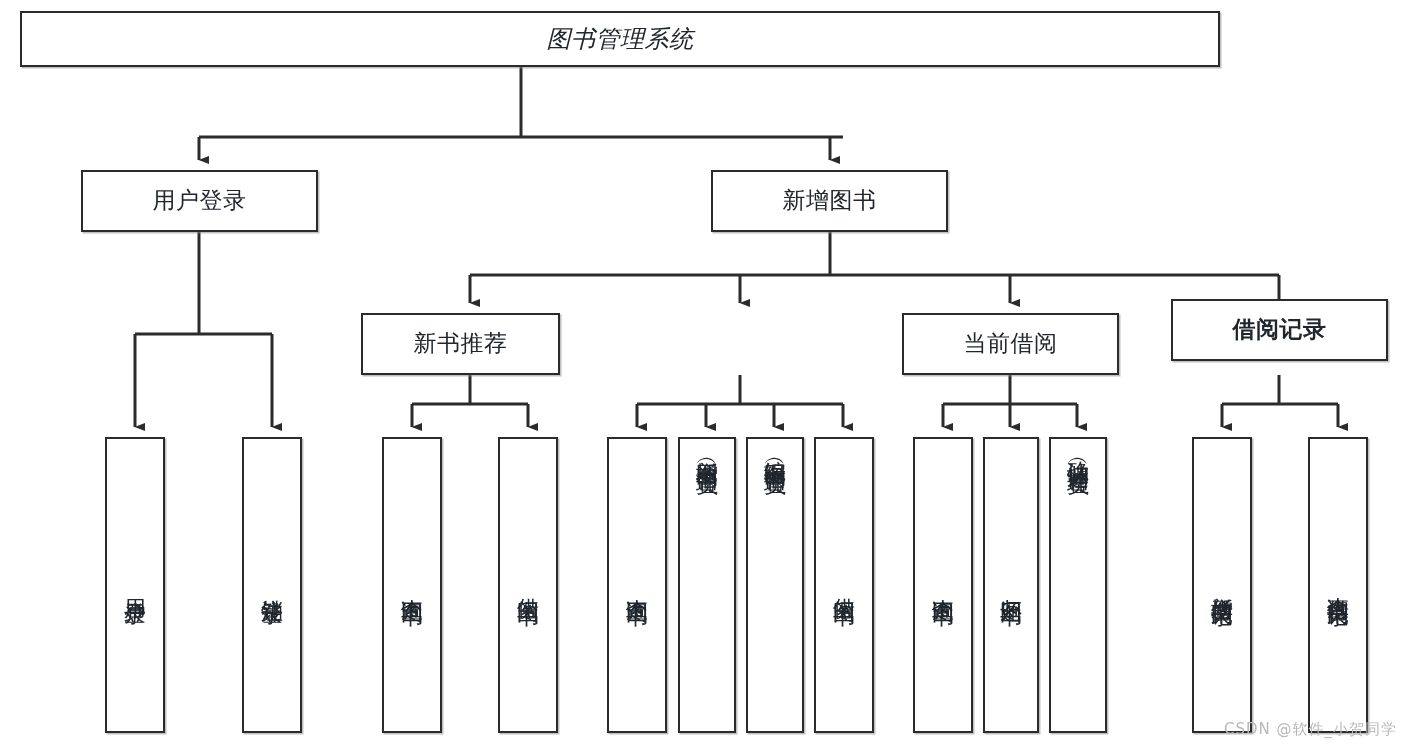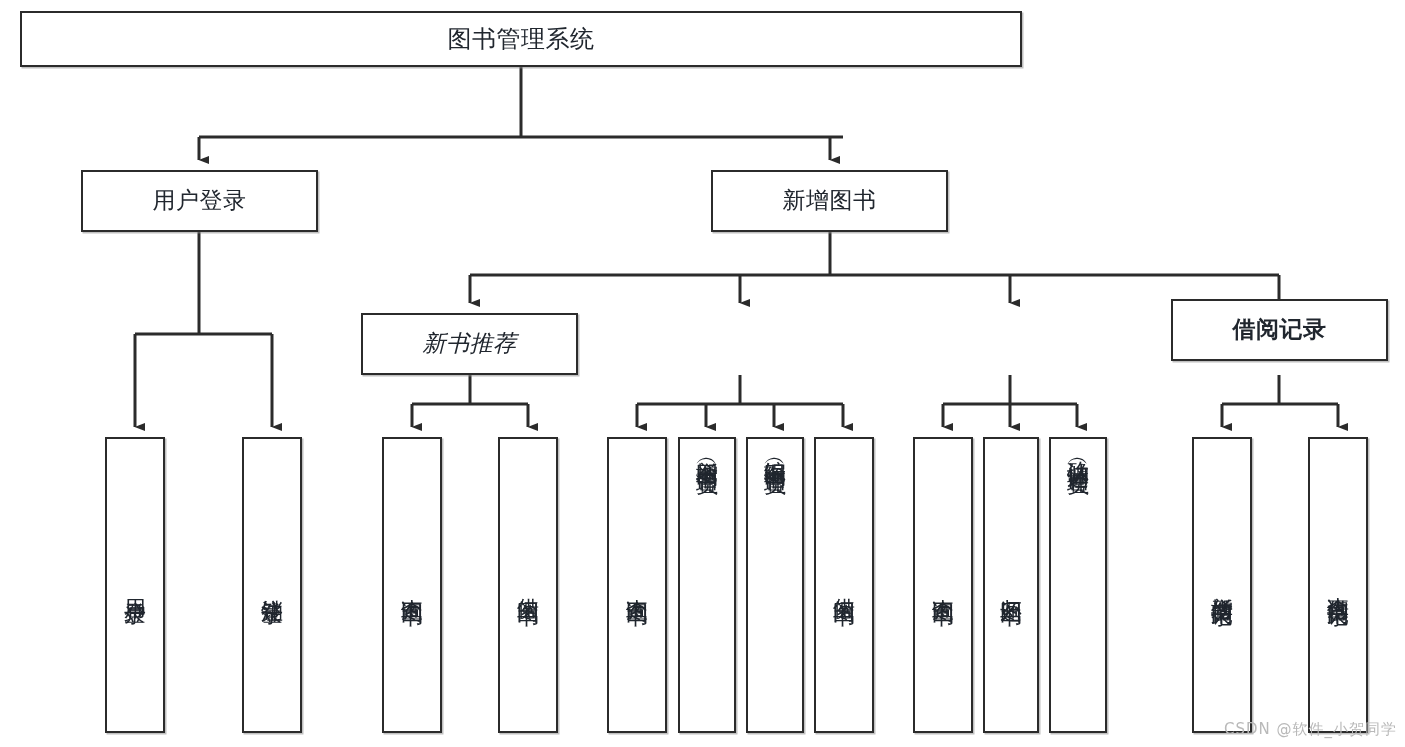--- a/index.html
+++ b/index.html
@@ -132,33 +132,36 @@
       <path d="M1010,404 L1010,427" marker-end="url(#arrowhead)"></path>
       <path d="M1077,404 L1077,427" marker-end="url(#arrowhead)"></path>
 
       <path d="M1279,375 L1279,404"></path>
       <path d="M1222,404 L1338,404"></path>
       <path d="M1222,404 L1222,427" marker-end="url(#arrowhead)"></path>
       <path d="M1338,404 L1338,427" marker-end="url(#arrowhead)"></path>
     </g>
   </svg>
 
-  <div class="node h root" style="left:20px; top:11px; width:1002px; height:56px;">
+  <div class="node h root" style="left:20px; top:11px; width:1200px; height:56px;font-style:italic;">
     <span class="node-label">图书管理系统</span>
   </div>
 
   <div class="node h" style="left:81px; top:170px; width:237px; height:62px;">
     <span class="node-label">用户登录</span>
   </div>
   <div class="node h" style="left:711px; top:170px; width:237px; height:62px;">
     <span class="node-label">新增图书</span>
   </div>
 
-  <div class="node h" style="left:361px; top:313px; width:217px; height:62px;font-style:italic;">
+  <div class="node h" style="left:361px; top:313px; width:199px; height:62px;">
     <span class="node-label">新书推荐</span>
+  </div>
+  <div class="node h" style="left:902px; top:313px; width:217px; height:62px;">
+    <span class="node-label">当前借阅</span>
   </div>
   <div class="node h" style="left:1171px; top:299px; width:217px; height:62px;font-weight:bold;">
     <span class="node-label">借阅记录</span>
   </div>
 
   <div class="node v center" style="left:105px; top:437px; width:60px; height:296px;">
     <span class="node-label">用户登录</span>
   </div>
   <div class="node v center" style="left:242px; top:437px; width:60px; height:296px;">
     <span class="node-label">注销登录</span>

